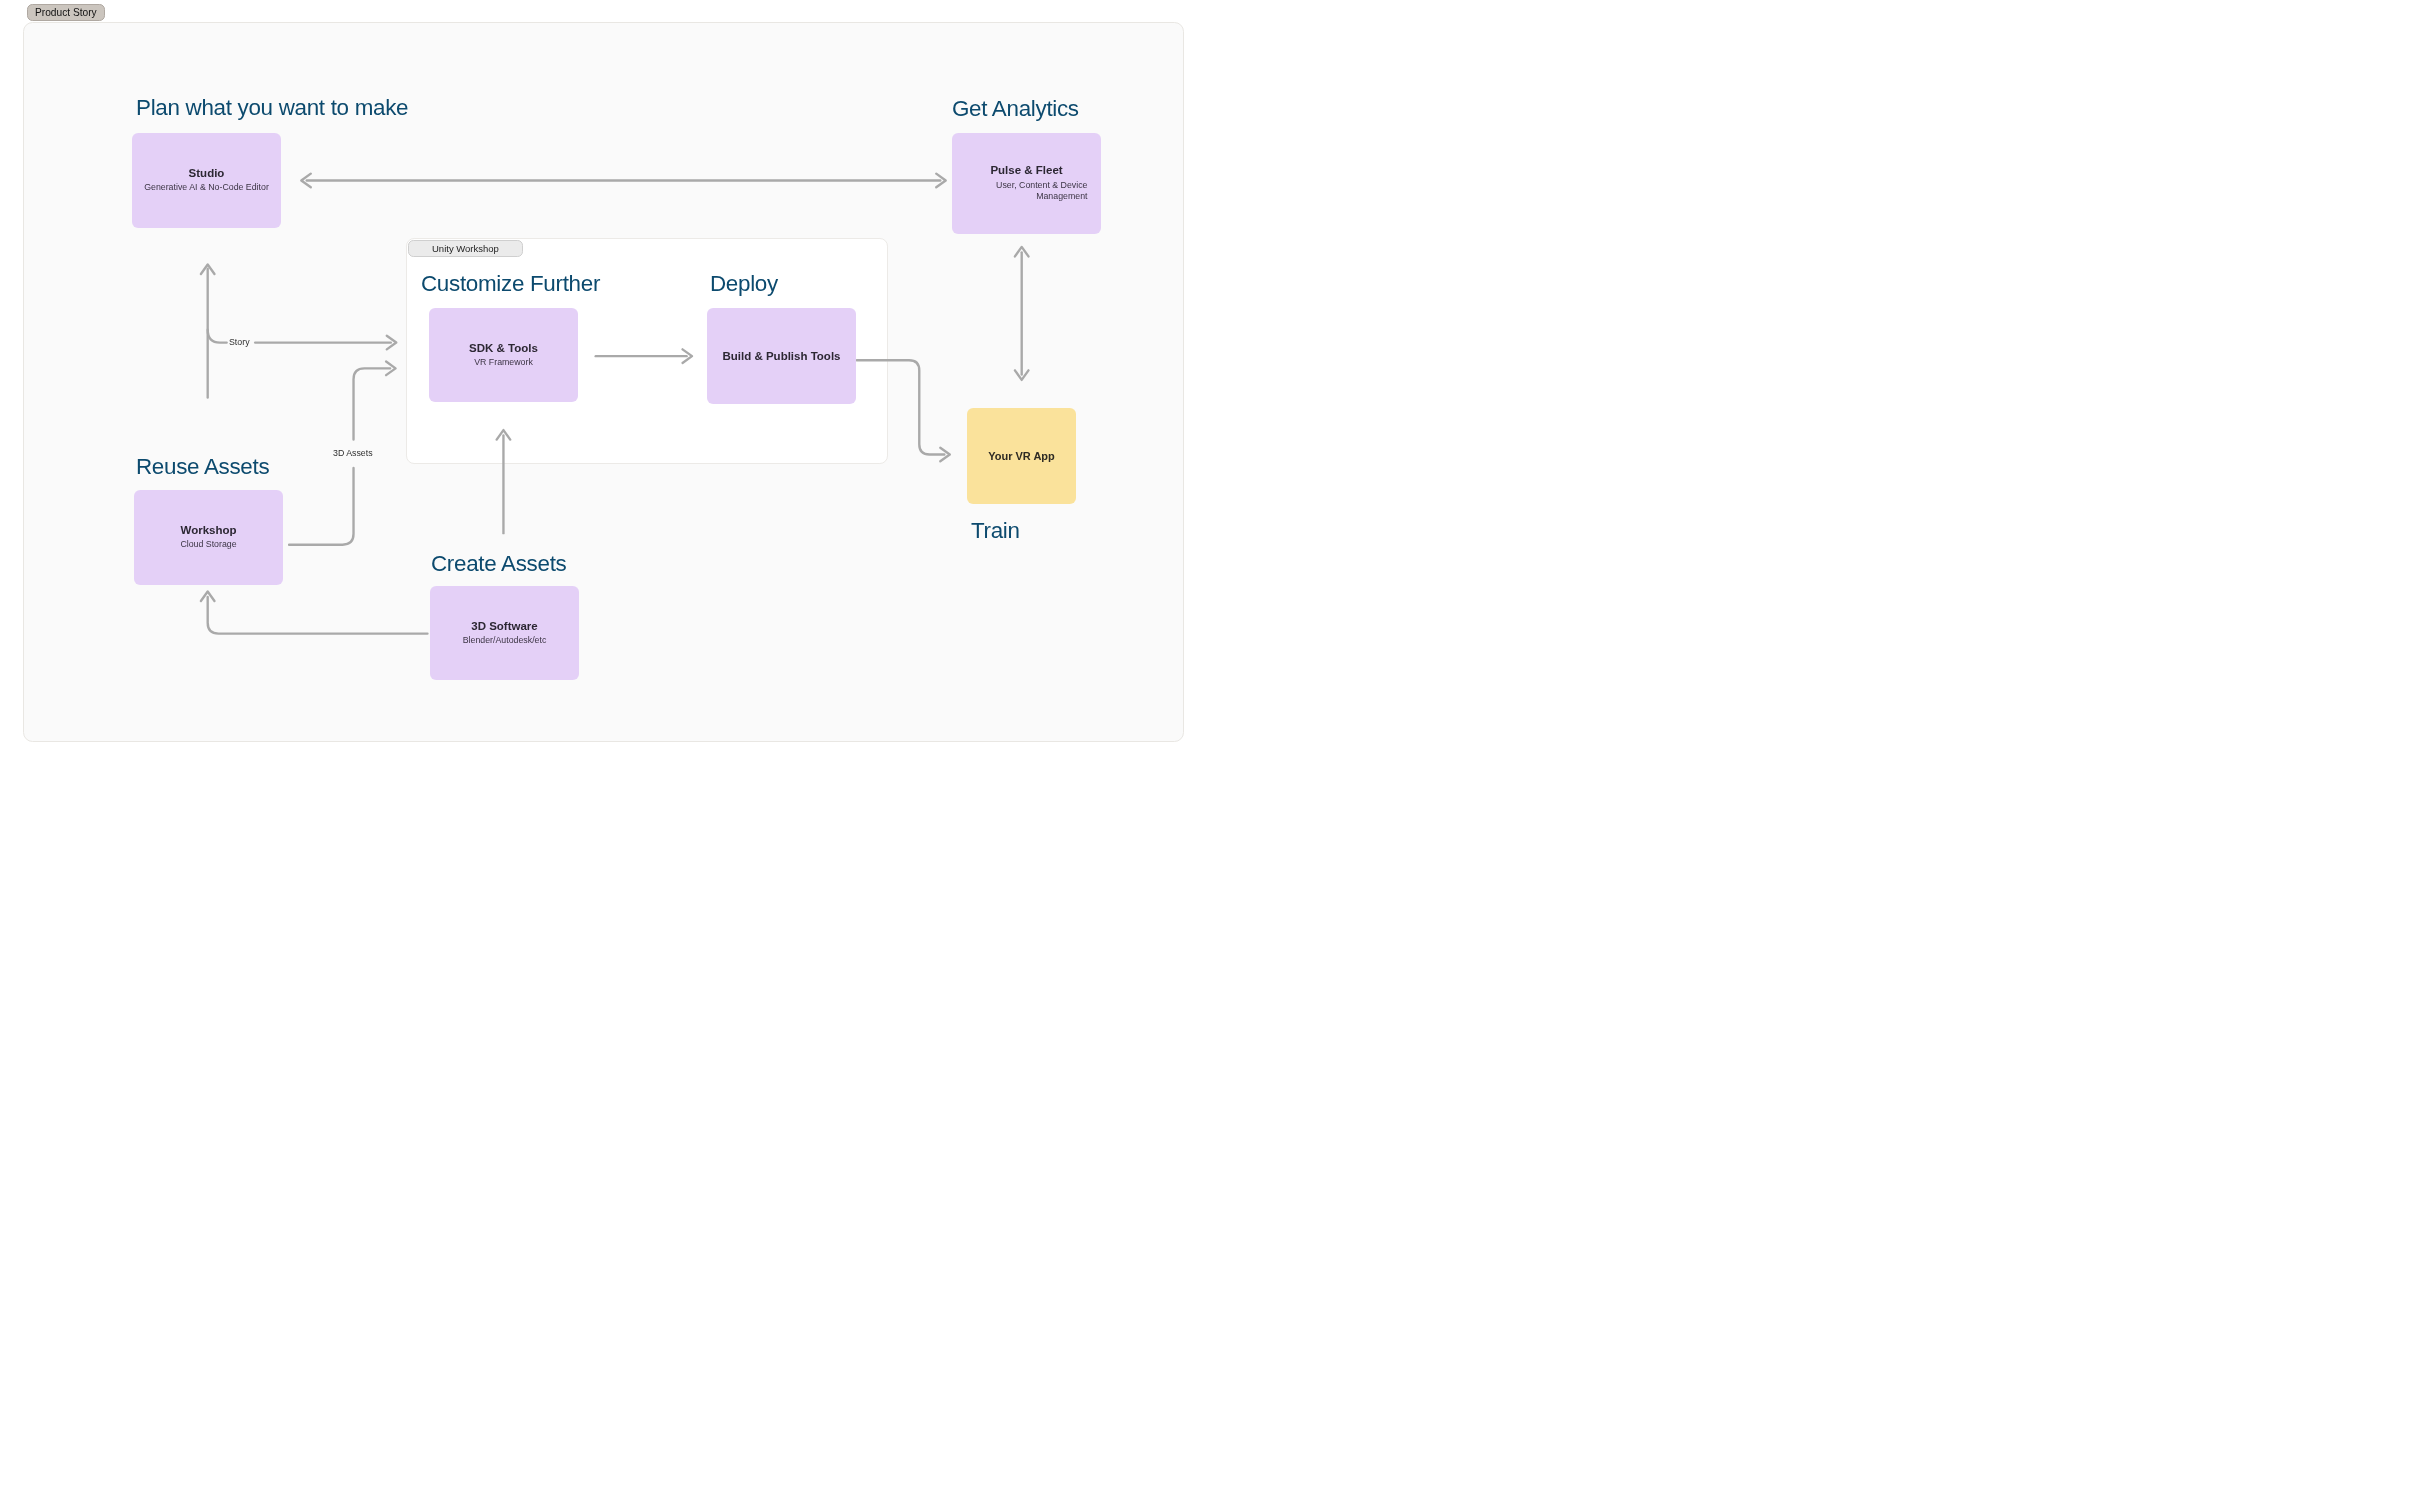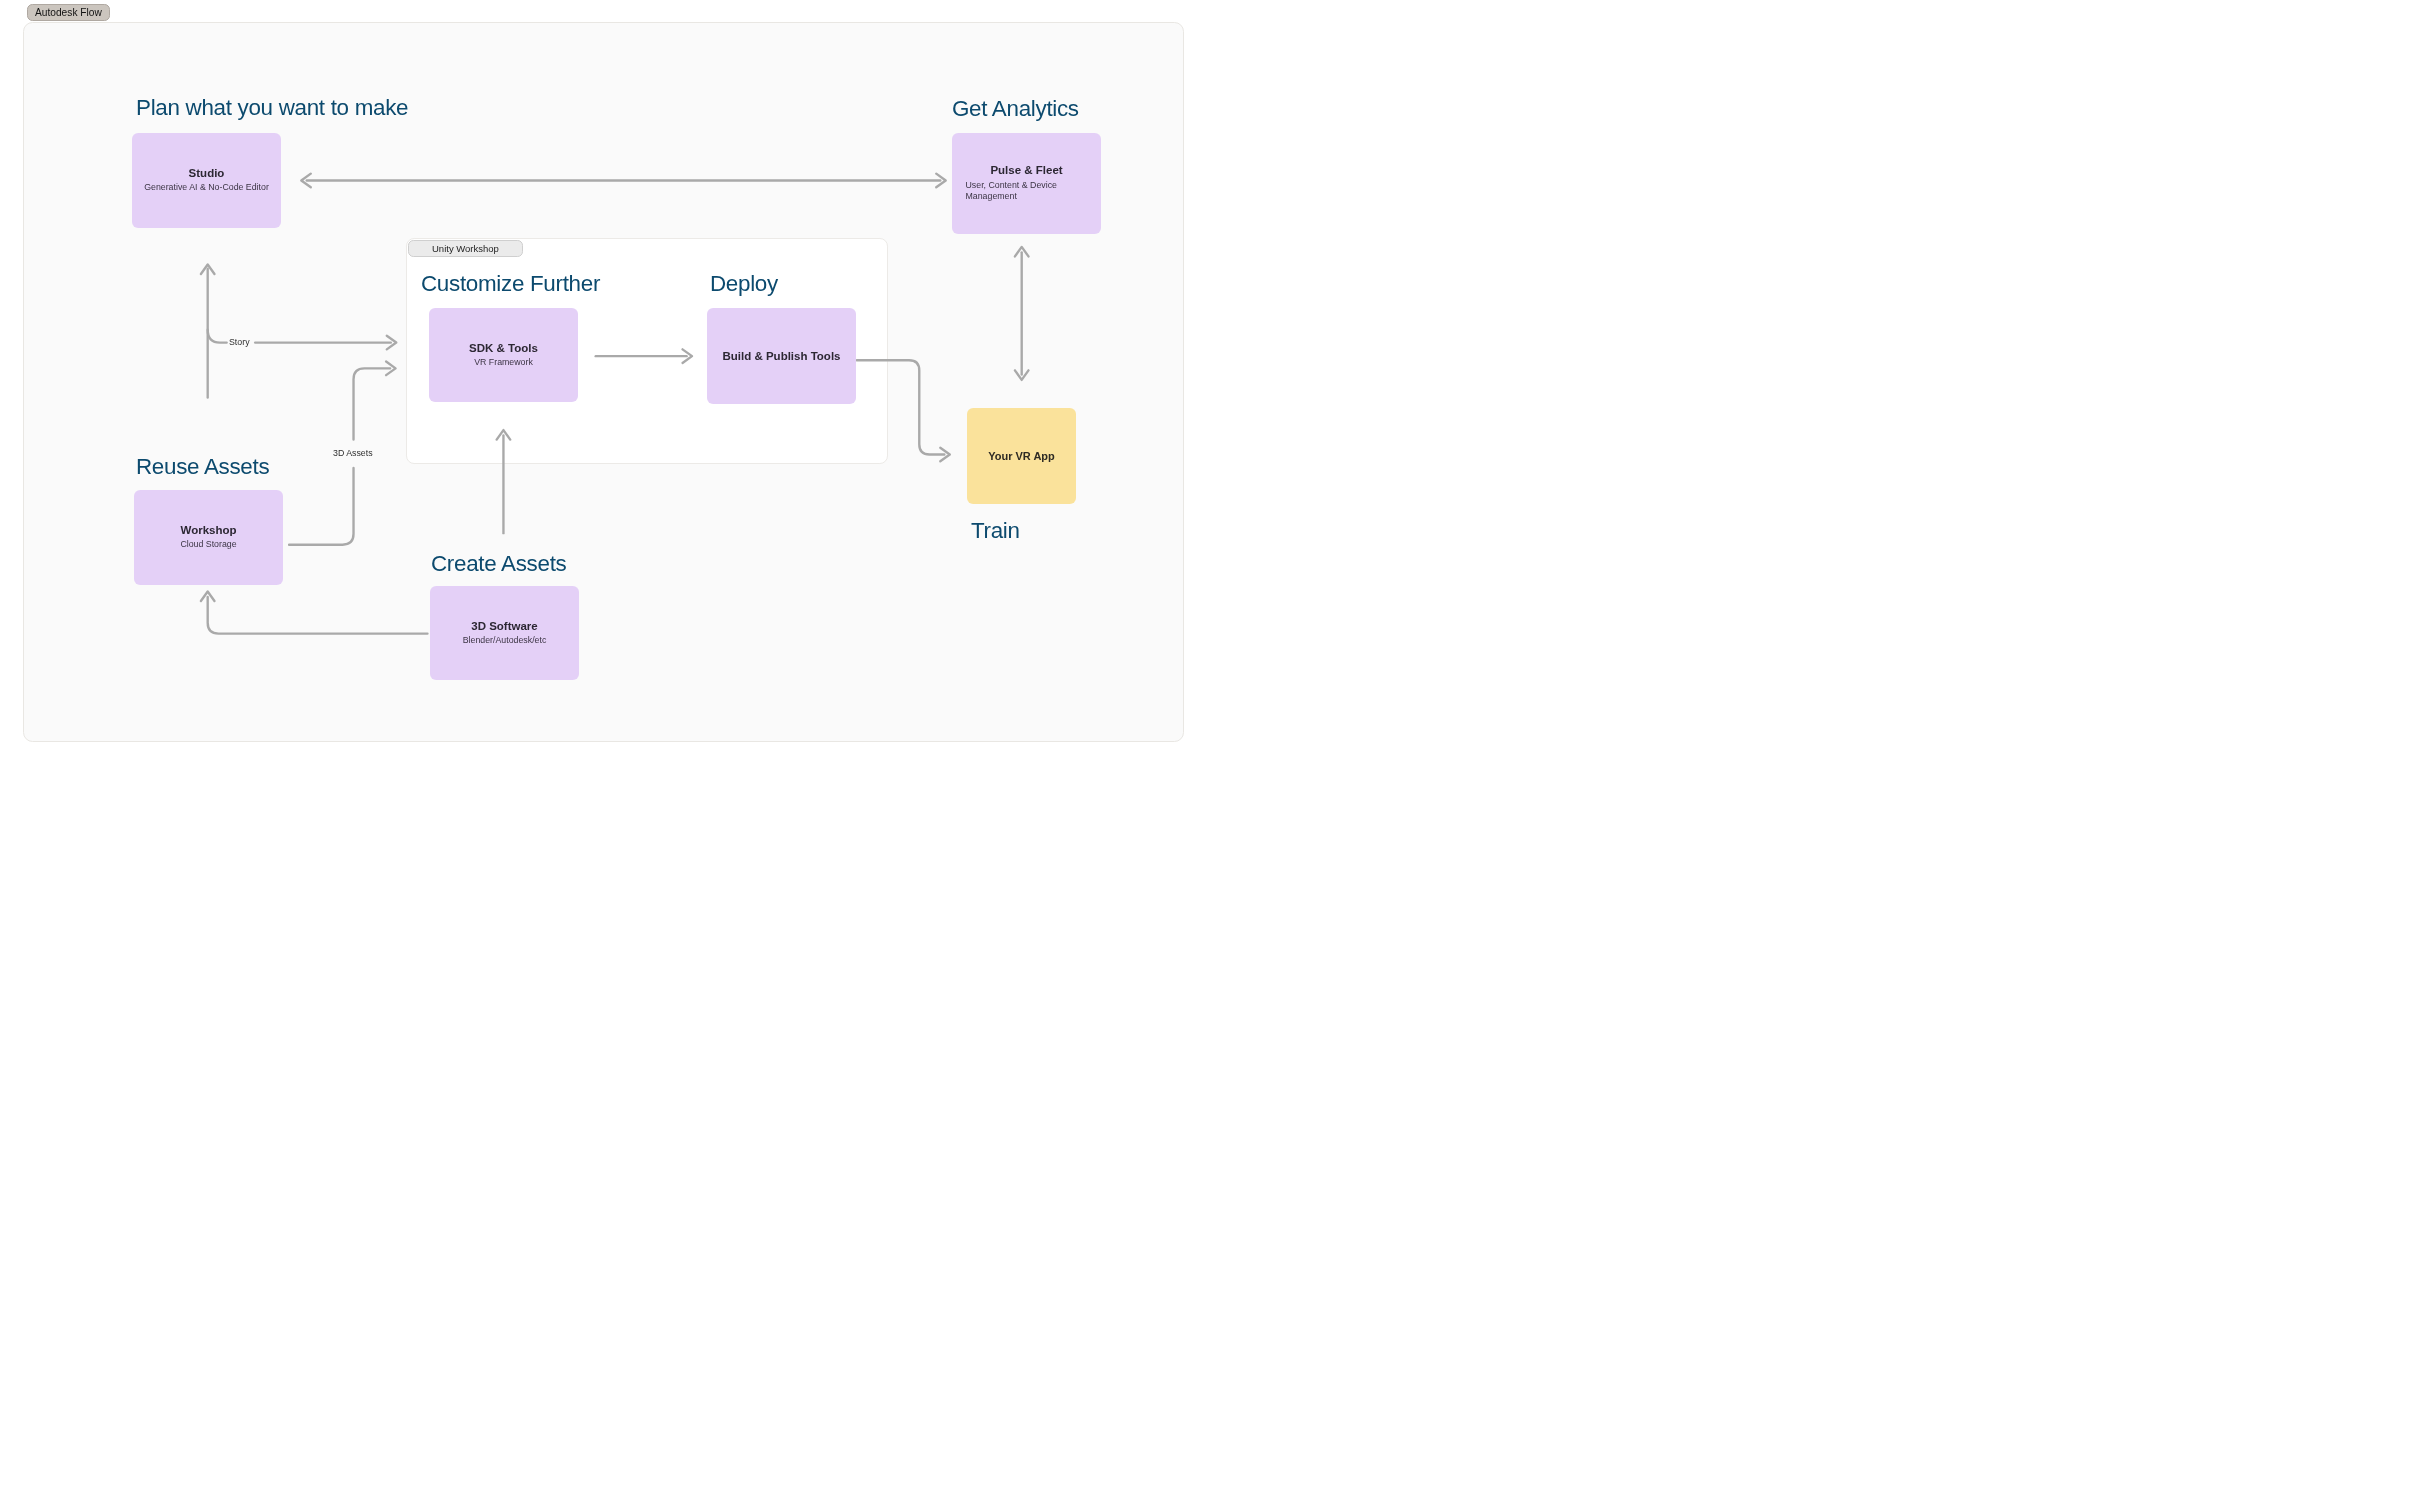--- a/index.html
+++ b/index.html
@@ -32,39 +32,39 @@
   .unity-card{
     position:absolute;left:406px;top:238px;width:482px;height:226px;
     background:#FFFFFF;border:1.4px solid #ECEAE7;border-radius:8.1px;
   }
   .heading{
     position:absolute;font-size:22.4px;font-weight:500;letter-spacing:-0.3px;
     color:#0c4a6e;white-space:nowrap;
   }
   .node{
     position:absolute;border-radius:6.1px;display:flex;flex-direction:column;
-    align-items:center;justify-content:center;text-align:left;z-index:3;
+    align-items:center;justify-content:center;text-align:right;z-index:3;
   }
   .node.purple{background:var(--node-purple);}
   .node.yellow{background:var(--node-yellow);}
   .node-title{font-size:11.5px;font-weight:700;color:#2C2733;white-space:nowrap;}
   .node.yellow .node-title{color:#2E2B24;}
   .node-sub{font-size:8.8px;color:#3C3545;margin-top:3.4px;line-height:1.3;max-width:125px;}
   .edge-label{
     position:absolute;font-size:8.8px;color:#2E2E2E;z-index:2;white-space:nowrap;
   }
   svg.wires{position:absolute;left:0;top:0;z-index:2;pointer-events:none;}
   svg.wires path{stroke:var(--arrow);stroke-width:3.5;fill:none;stroke-linecap:round;stroke-linejoin:round;}
 </style>
 </head>
 <body>
 
 <div class="canvas-card"></div>
 
-<div class="badge-product">Autodesk Flow</div>
+<div class="badge-product">Product Story</div>
 
 <div class="unity-card"></div>
 <div class="badge-unity">Unity Workshop</div>
 
 <div class="heading" style="left:136px;top:95px">Plan what you want to make</div>
 <div class="heading" style="left:952px;top:96px">Get Analytics</div>
 <div class="heading" style="left:421px;top:271px">Customize Further</div>
 <div class="heading" style="left:710px;top:271px">Deploy</div>
 <div class="heading" style="left:136px;top:454px">Reuse Assets</div>
 <div class="heading" style="left:431px;top:551px">Create Assets</div>

